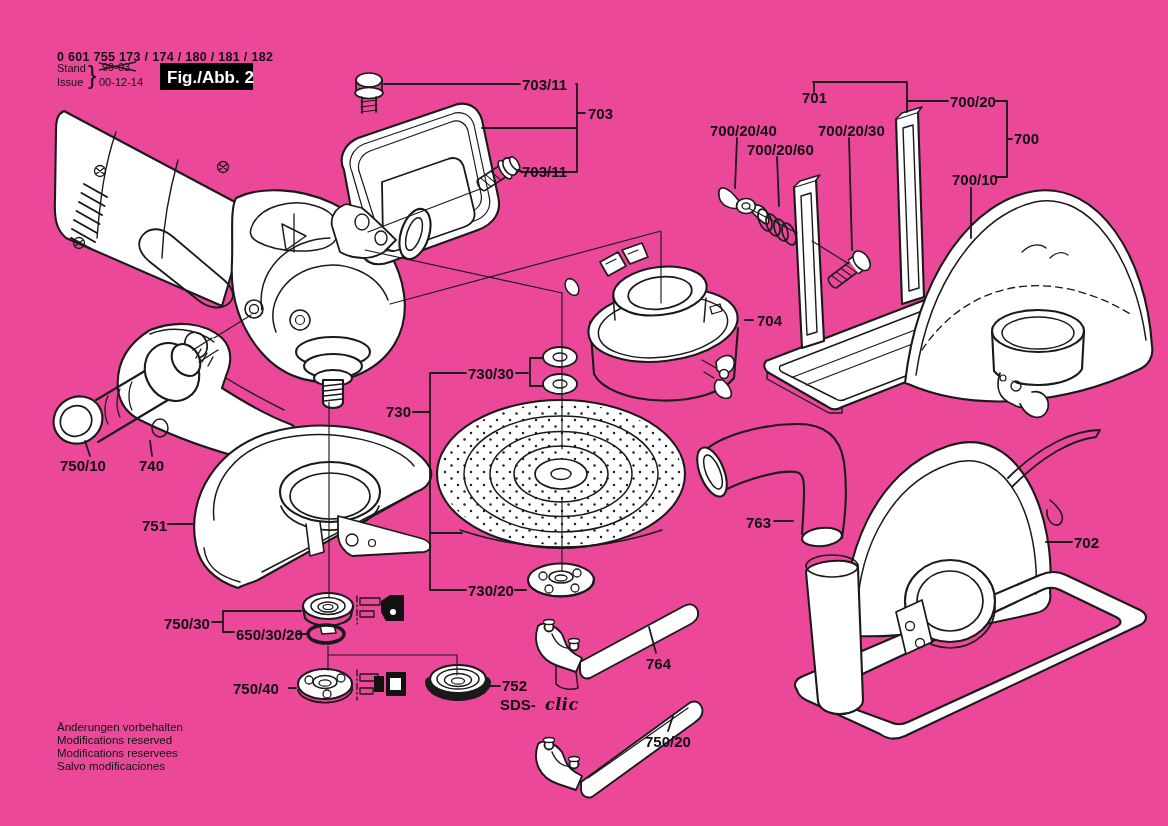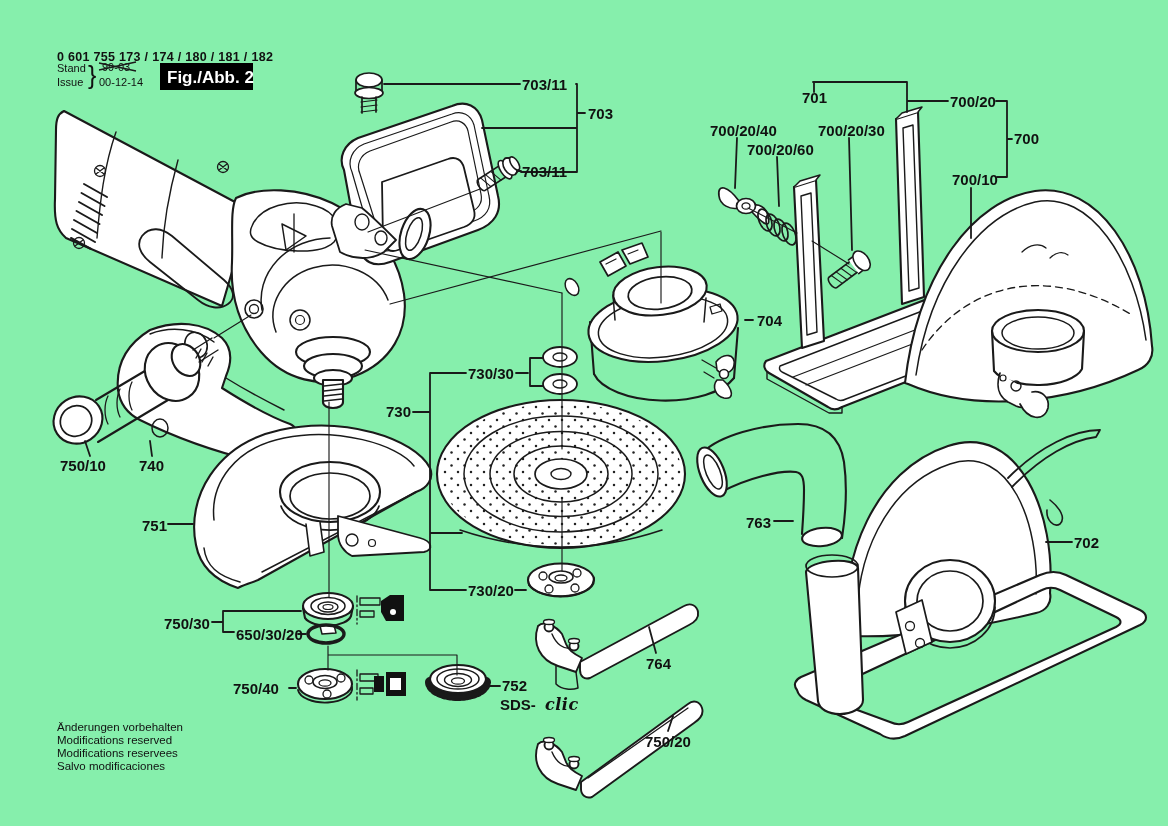--- a/index.html
+++ b/index.html
@@ -1,16 +1,16 @@
 <!DOCTYPE html>
 <html><head>
 <meta charset="utf-8">
 <style>
   html,body{margin:0;padding:0;background:#ffffff;}
-  .page{position:relative;width:1168px;height:826px;background:#86efac;overflow:hidden;}
+  .page{position:relative;width:1168px;height:826px;background:#ec4899;overflow:hidden;}
   svg{display:block;}
   text{font-family:"Liberation Sans", sans-serif;fill:#111;}
   .lbl{font-size:15px;font-weight:bold;}
   .hdr1{font-size:12.5px;font-weight:bold;letter-spacing:.3px;}
   .hdr2{font-size:11px;}
   .brace{font-size:25px;font-weight:normal;}
   .fig{font-size:17px;font-weight:bold;fill:#fff;}
   .ftr{font-size:11.5px;}
   .it{font-size:16px;font-weight:bold;font-style:italic;font-family:"DejaVu Serif",serif;letter-spacing:.5px;}
 </style>

